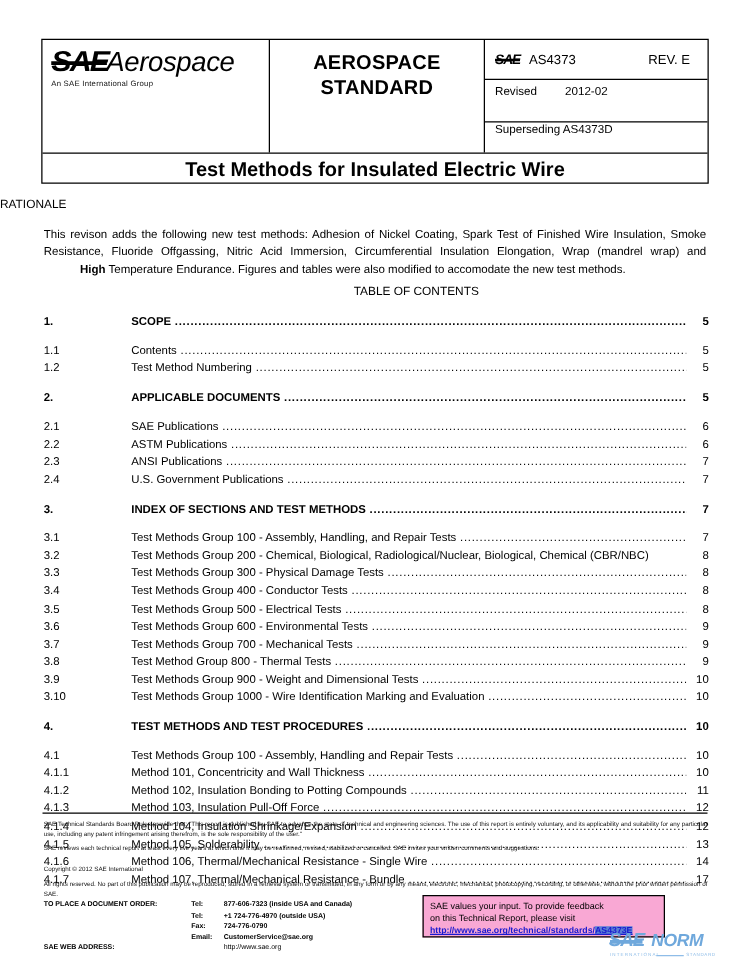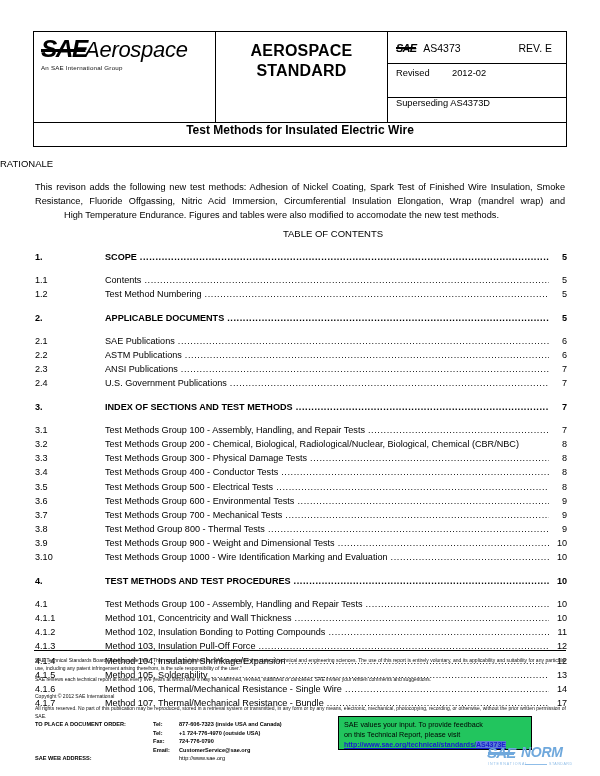--- a/index.html
+++ b/index.html
@@ -157,44 +157,44 @@
     align-items: flex-start;
     padding: 0 8px;
     box-sizing: border-box;
     font-size: 9.3px;
   }
 
   .header-title-bar {
     border-top: 1.3px solid #000;
     height: 23px;
     display: flex;
-    align-items: flex-start;
+    align-items: flex-end;
     justify-content: center;
-    font-size: 12px;
+    font-size: 16px;
     font-weight: bold;
   }
 
   
   .rationale-head {
     position: absolute;
     left: 0; top: 158px;
     width: 600px;
     text-align: left;
     font-size: 9.5px;
   }
   .rationale-body {
     position: absolute;
     left: 35px;
     top: 181px;
     width: 530px;
     font-size: 9.2px;
     line-height: 1.5;
     text-align: justify;
   }
-  .rationale-body b { font-weight: normal; margin-left: 29px; }
+  .rationale-body b { font-weight: bold; margin-left: 29px; }
 
   .toc-head {
     position: absolute;
     left: 0; top: 228px;
     width: 600px;
     text-align: center;
     font-size: 9.5px;
     padding-left: 33px;
   }
 
@@ -299,21 +299,21 @@
     position: absolute;
     left: 338px;
     top: 716px;
     width: 194px;
     height: 34px;
     border: 1.1px solid #000;
     box-sizing: border-box;
     padding: 3px 4px 0 5px;
     font-size: 7.2px;
     line-height: 1.42;
-    background: #22c55e;
+    background: #f9a8d4;
   }
   .feedback-link {
     color: #1a1ad0;
     text-decoration: underline;
     font-weight: bold;
     font-size: 7.0px;
     word-break: break-all;
   }
   .feedback-link .hl {
     background: #5a7fd4;

